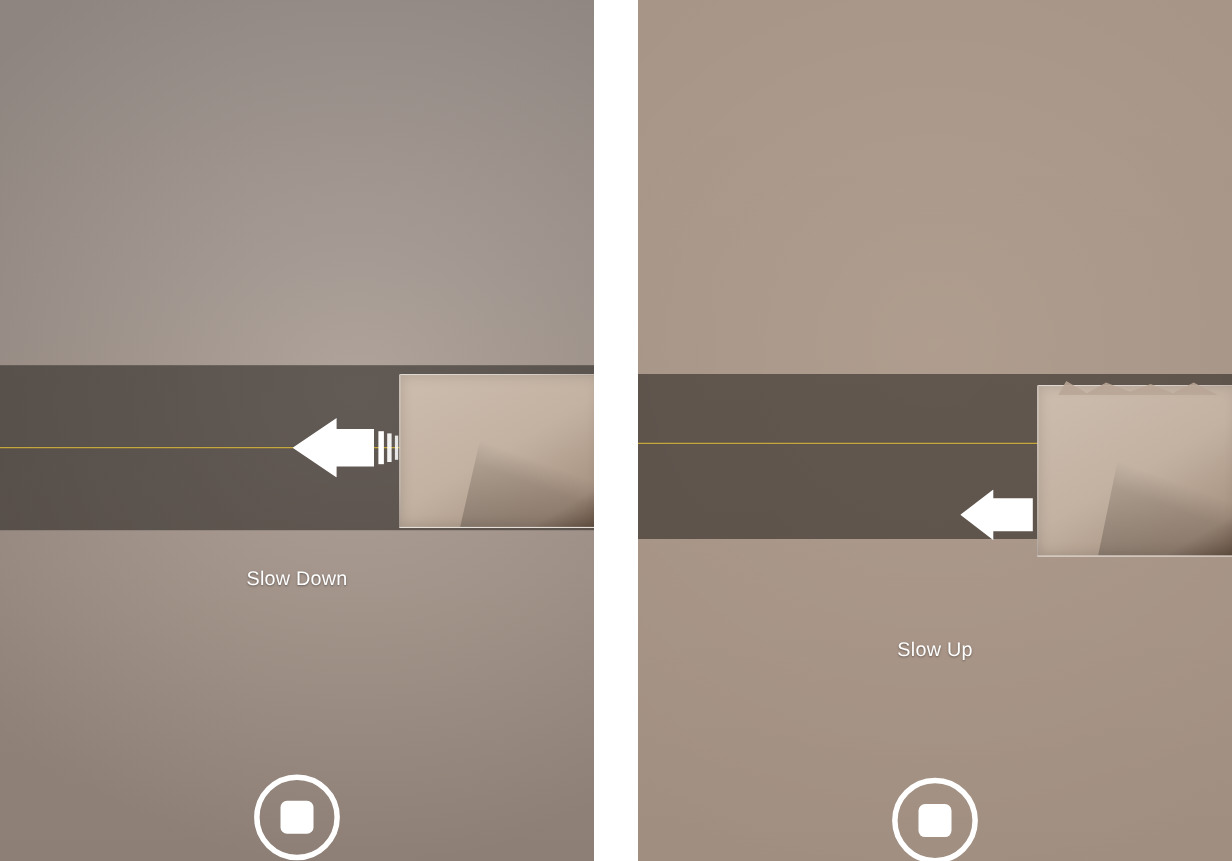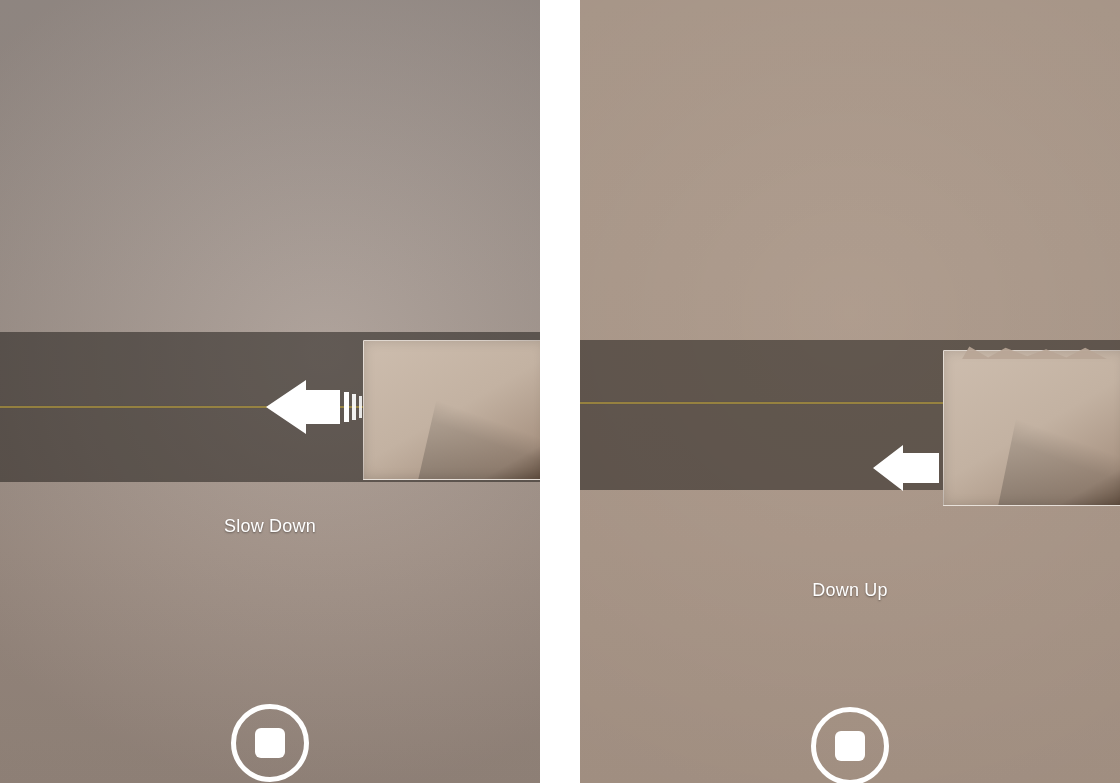--- a/index.html
+++ b/index.html
@@ -127,20 +127,20 @@
       <div class="top-tear"></div>
       <div class="fold"></div>
     </div>
 
     <div class="arrow" style="position:absolute; left:293px; top:445px;">
       <svg width="66" height="46" viewBox="0 0 66 46" fill="none">
         <path d="M30 8 L30 0 L0 23 L30 46 L30 38 L66 38 L66 8 Z" fill="#ffffff"></path>
       </svg>
     </div>
 
-    <div class="hint">Down Up</div>
+    <div class="hint">Slow Up</div>
 
     <div class="stop-btn">
       <div class="square"></div>
     </div>
   </div>
 
 </div>
 
 </body></html>

